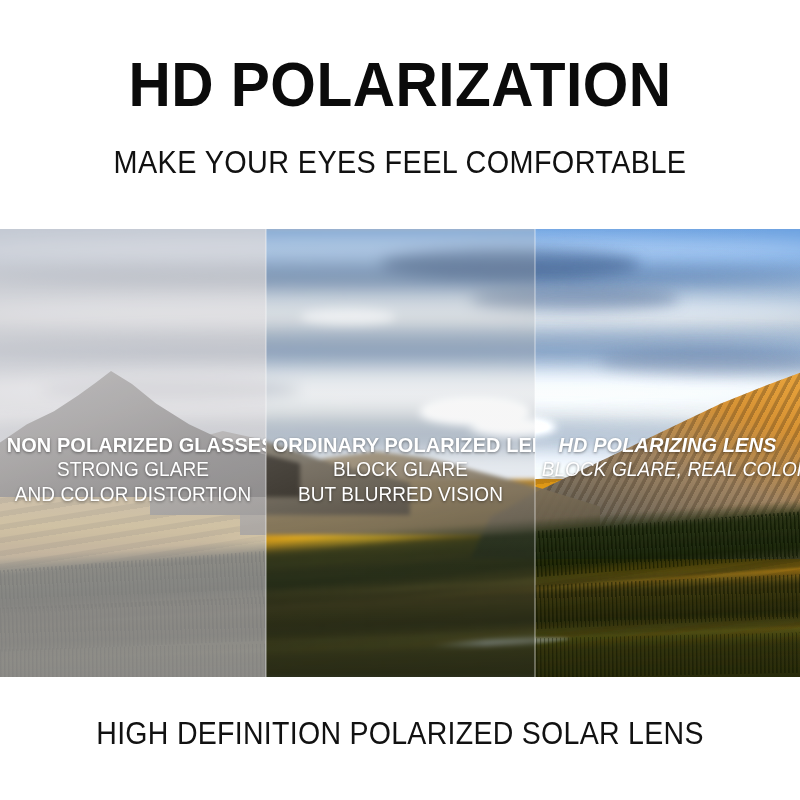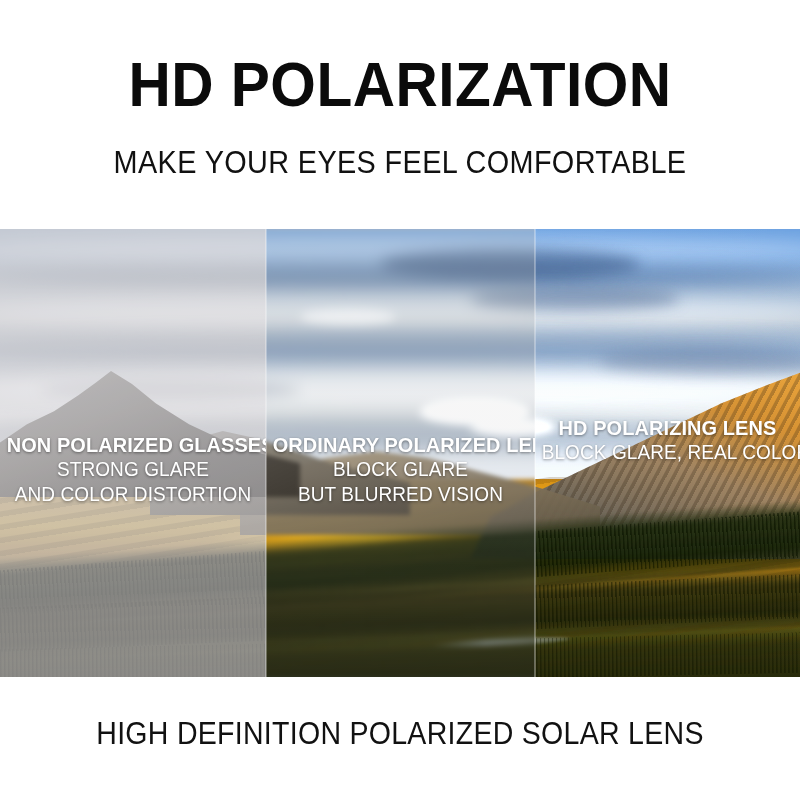--- a/index.html
+++ b/index.html
@@ -399,21 +399,21 @@
   .cap-line {
     font-size: 20px;
     line-height: 25px;
     font-weight: 400;
     letter-spacing: 0.1px;
     transform: scaleX(0.95);
     white-space: nowrap;
   }
   .cap-p1 { top: 203px; }
   .cap-p2 { top: 203px; }
-  .cap-p3 { top: 186px; }
+  .cap-p3 { top: 203px; font-style: italic; }
 </style>
 </head>
 <body>
 
 <div class="poster">
 
   <div class="headline">HD POLARIZATION</div>
 
   <div class="subhead">MAKE YOUR EYES FEEL COMFORTABLE</div>
 

